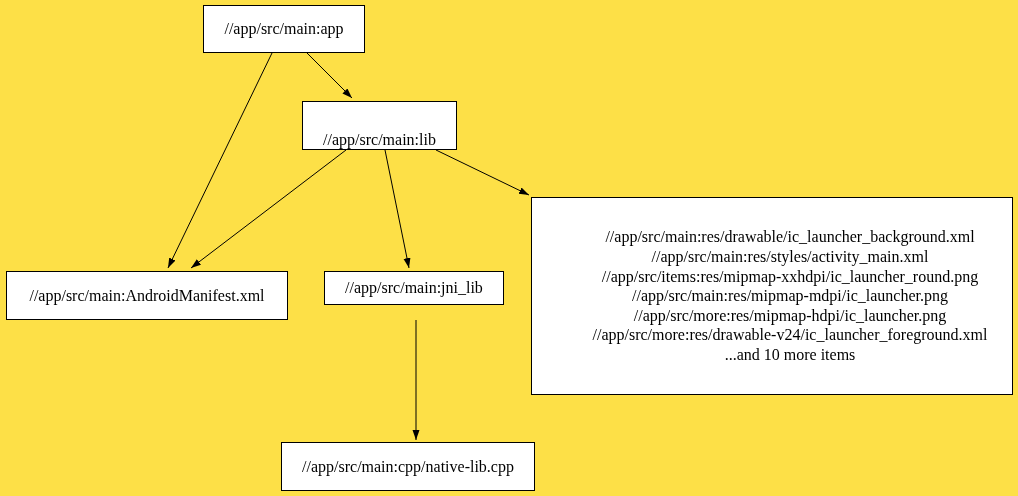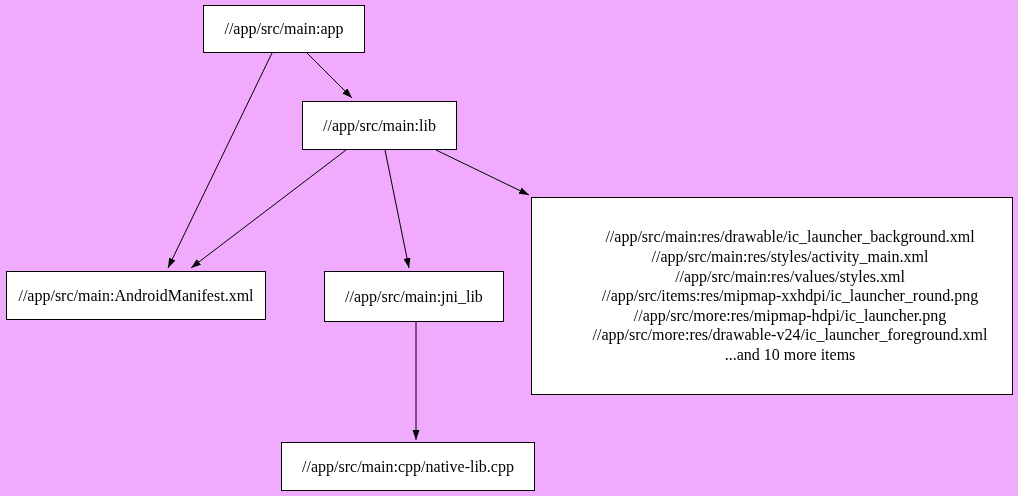--- a/index.html
+++ b/index.html
@@ -5,21 +5,21 @@
   * { margin: 0; padding: 0; box-sizing: border-box; }
   html, body { background: #ffffff; }
   body {
     font-family: "Liberation Serif", "DejaVu Serif", serif;
     width: 1018px; height: 496px;
     overflow: hidden;
   }
   .canvas {
     position: relative;
     width: 1018px; height: 496px;
-    background: #f0abfc;
+    background: #fde047;
   }
   .edge-layer {
     position: absolute;
     left: 0; top: 0;
     width: 1018px; height: 496px;
   }
   .node {
     position: absolute;
     border: 1px solid #000000;
     background: #ffffff;
@@ -56,37 +56,37 @@
     <line x1="346" y1="150" x2="191" y2="268" marker-end="url(#arrow)"></line>
     <line x1="385" y1="150" x2="409" y2="268" marker-end="url(#arrow)"></line>
     <line x1="436" y1="150" x2="529" y2="195" marker-end="url(#arrow)"></line>
     <line x1="416" y1="320" x2="416" y2="440" marker-end="url(#arrow)"></line>
   </svg>
 
   <div class="node" style="left:203px; top:5px; width:162px; height:48px;">
     <span>//app/src/main:app</span>
   </div>
 
-  <div class="node" style="left:302px; top:101px; width:155px; height:49px;">
+  <div class="node" style="left:302px; top:101px; width:155px; height:49px;align-items:flex-end;">
     <span>//app/src/main:lib</span>
   </div>
 
-  <div class="node" style="left:6px; top:271px; width:260px; height:49px;">
+  <div class="node" style="left:6px; top:271px; width:282px; height:49px;">
     <span>//app/src/main:AndroidManifest.xml</span>
   </div>
 
-  <div class="node" style="left:324px; top:271px; width:180px; height:51px;">
+  <div class="node" style="left:324px; top:271px; width:180px; height:34px;">
     <span>//app/src/main:jni_lib</span>
   </div>
 
   <div class="node multiline" style="left:531px; top:197px; width:482px; height:198px;">
     <div>//app/src/main:res/drawable/ic_launcher_background.xml</div>
     <div>//app/src/main:res/styles/activity_main.xml</div>
-    <div>//app/src/main:res/values/styles.xml</div>
     <div>//app/src/items:res/mipmap-xxhdpi/ic_launcher_round.png</div>
+    <div>//app/src/main:res/mipmap-mdpi/ic_launcher.png</div>
     <div>//app/src/more:res/mipmap-hdpi/ic_launcher.png</div>
     <div>//app/src/more:res/drawable-v24/ic_launcher_foreground.xml</div>
     <div>...and 10 more items</div>
   </div>
 
   <div class="node" style="left:281px; top:442px; width:254px; height:49px;">
     <span>//app/src/main:cpp/native-lib.cpp</span>
   </div>
 
 </div>

